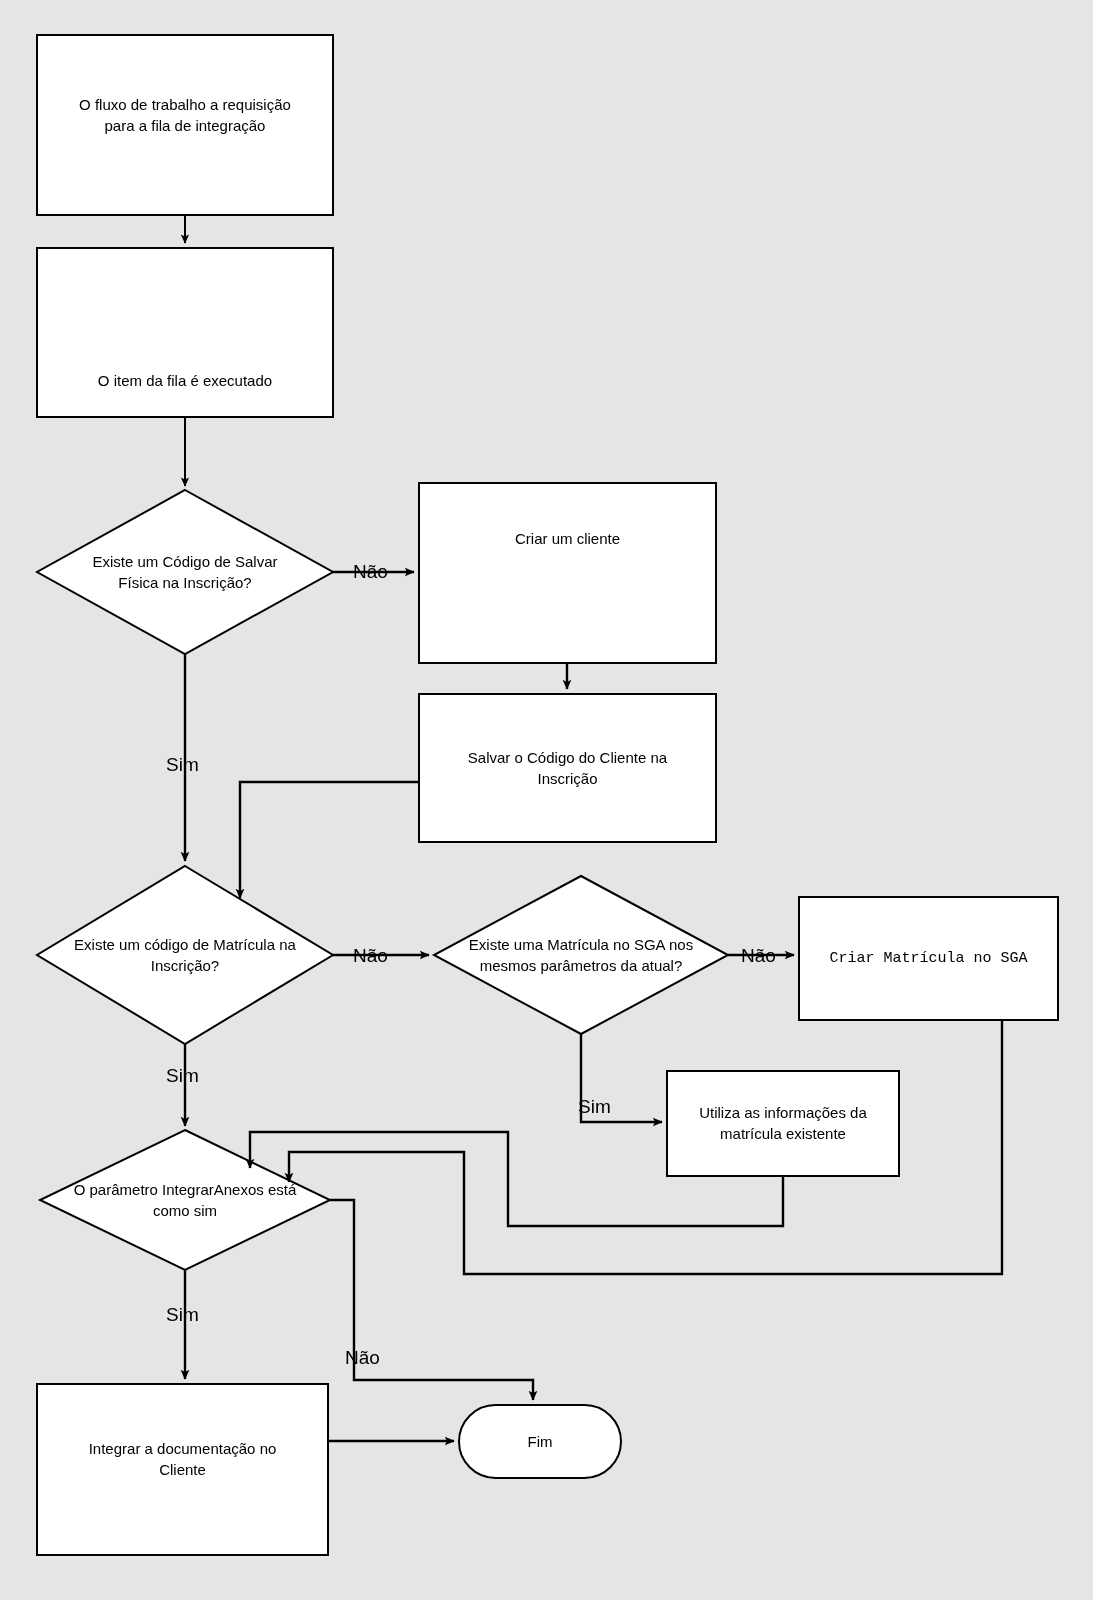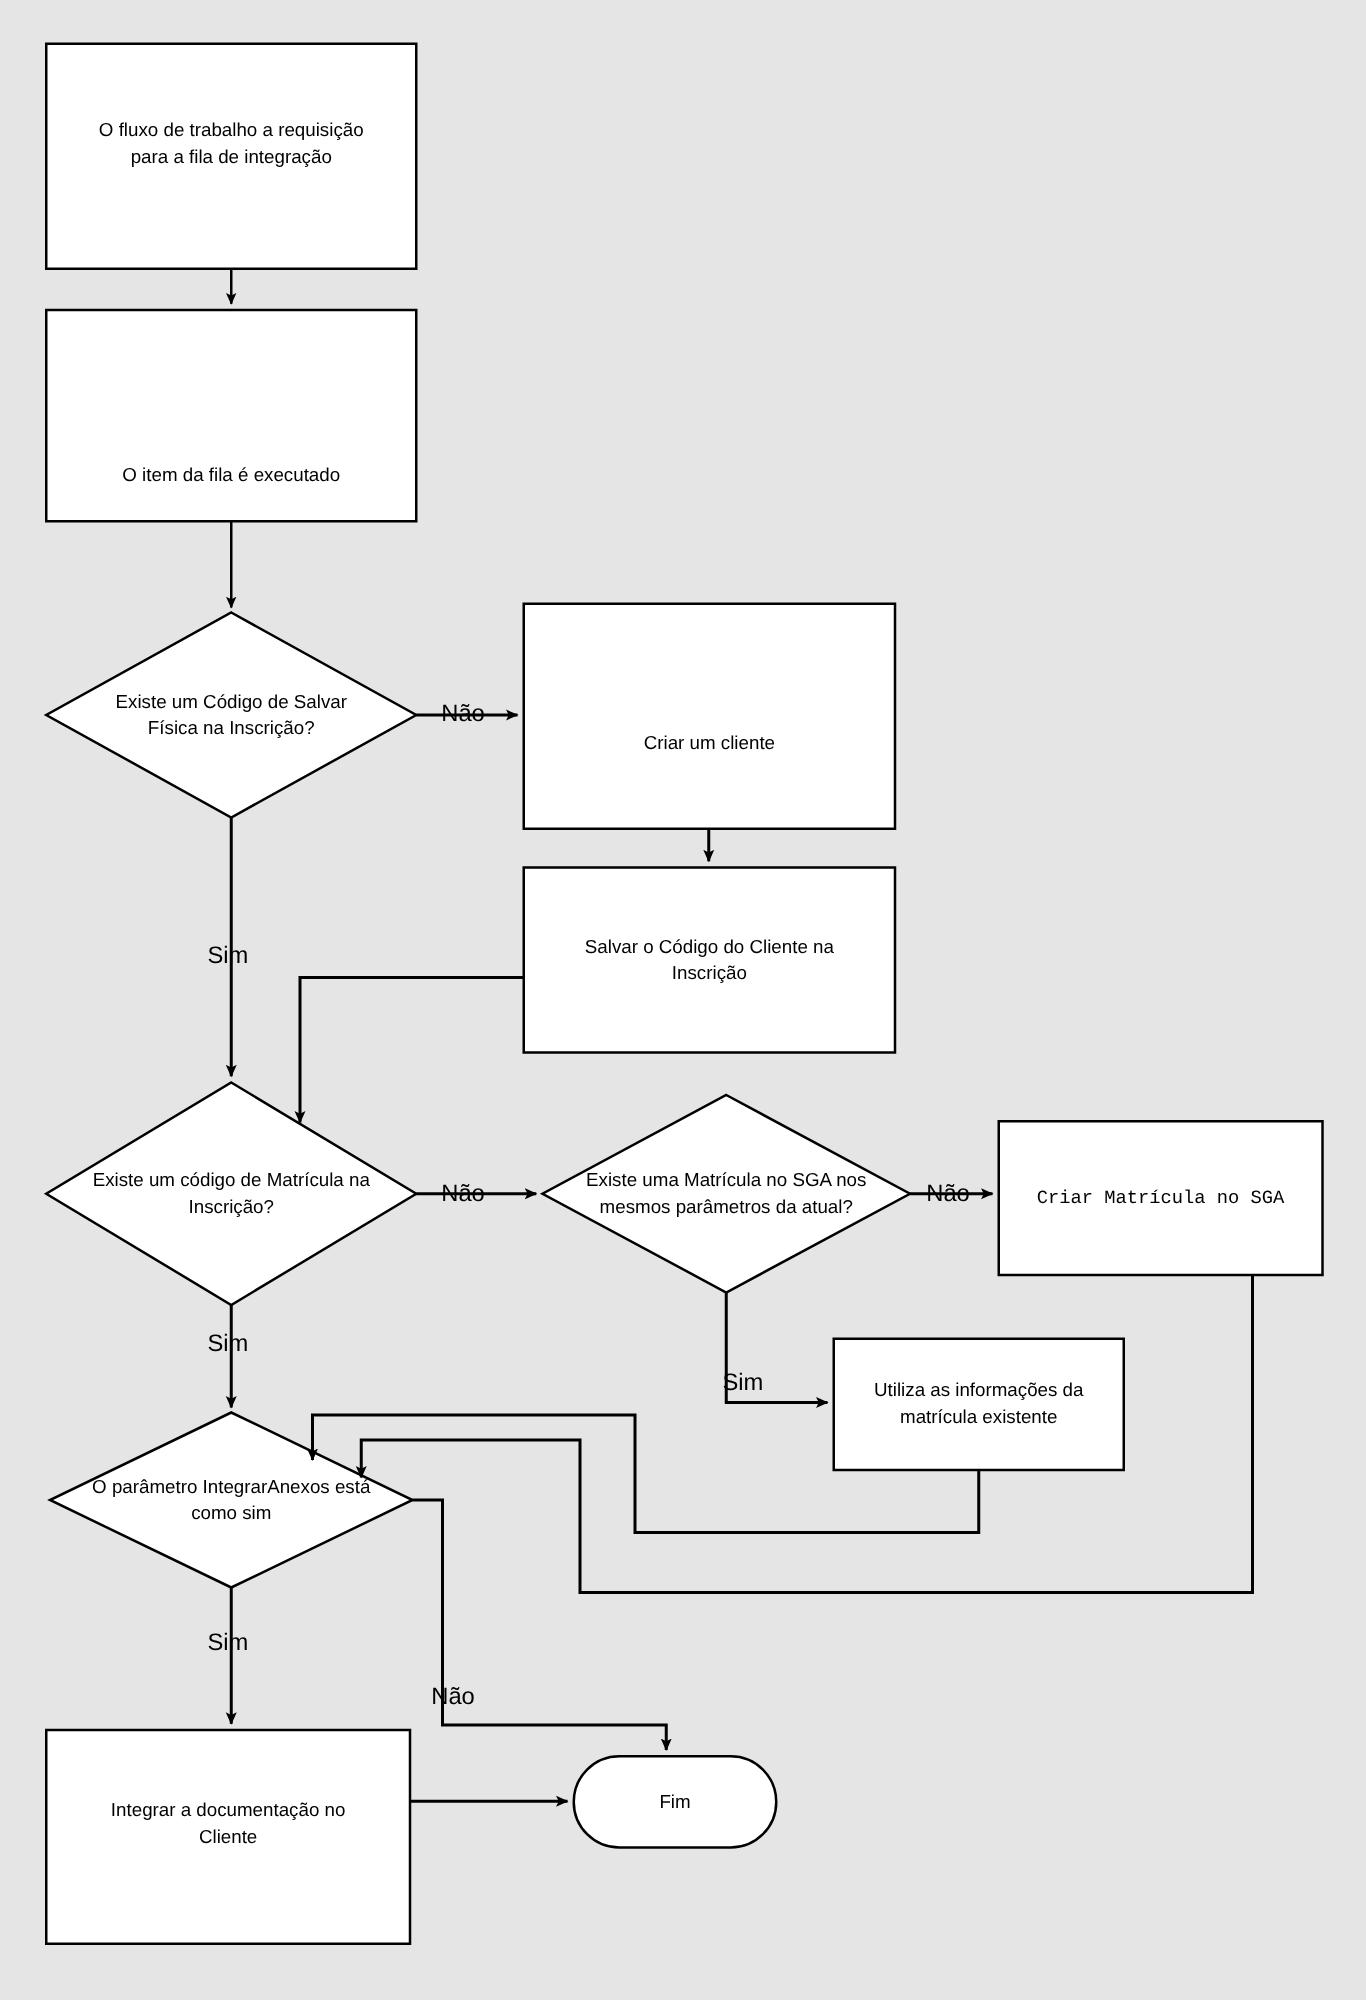--- a/index.html
+++ b/index.html
@@ -135,21 +135,21 @@
   </svg>
 
   <div class="node-label" style="left:42px; top:94px; width:286px;">O fluxo de trabalho a requisição
 para a fila de integração</div>
 
   <div class="node-label" style="left:42px; top:322px; width:286px;margin-top:48px;">O item da fila é executado</div>
 
   <div class="node-label" style="left:48px; top:551px; width:274px;">Existe um Código de Salvar
 Física na Inscrição?</div>
 
-  <div class="node-label" style="left:424px; top:584px; width:287px;">Criar um cliente</div>
+  <div class="node-label" style="left:424px; top:528px; width:287px;">Criar um cliente</div>
 
   <div class="node-label" style="left:41px; top:934px; width:288px;">Existe um código de Matrícula na
 Inscrição?</div>
 
   <div class="node-label" style="left:424px; top:747px; width:287px;">Salvar o Código do Cliente na
 Inscrição</div>
 
   <div class="node-label" style="left:437px; top:934px; width:288px;">Existe uma Matrícula no SGA nos
 mesmos parâmetros da atual?</div>
 

